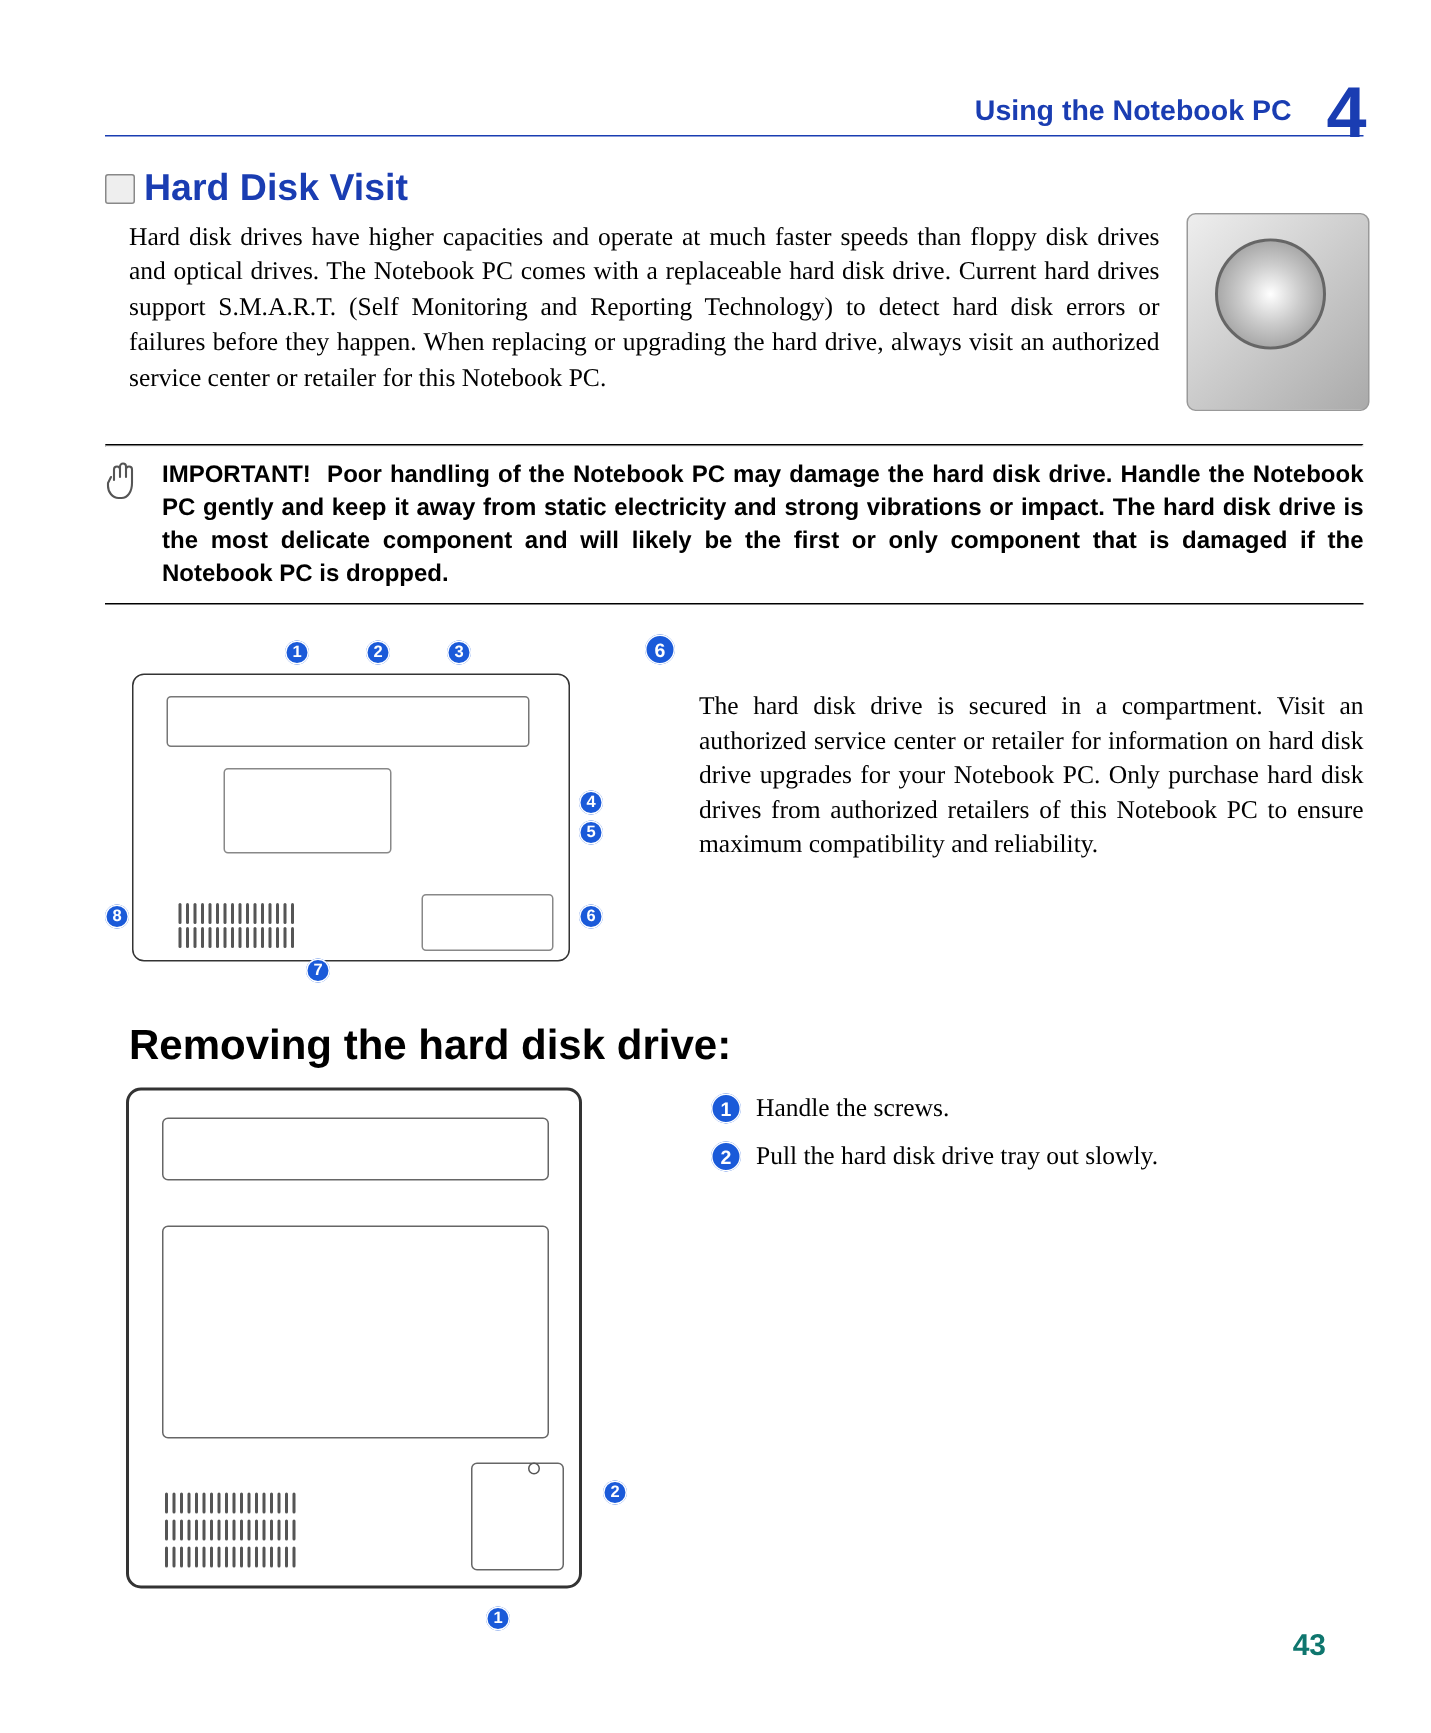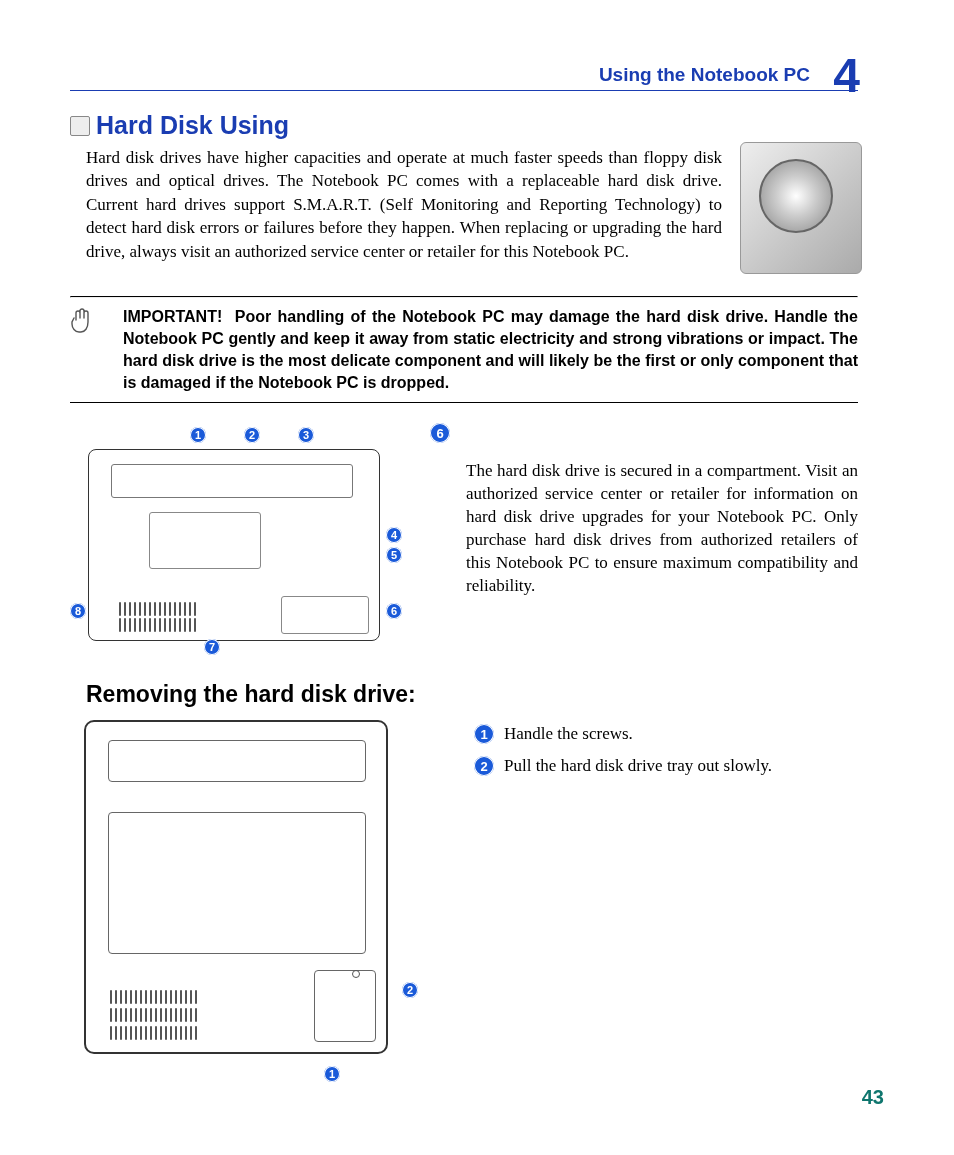--- a/index.html
+++ b/index.html
@@ -5,21 +5,21 @@
   body {
     margin: 0;
     font-family: "Times New Roman", Times, serif;
     background: #fff;
     color: #000;
   }
   .page {
     width: 954px;
     height: 1155px;
     box-sizing: border-box;
-    padding: 50px 96px 40px 70px;
+    padding: 50px 45px 40px 70px;
     position: relative;
   }
   .header-bar {
     position: relative;
     border-bottom: 1.5px solid #1a3db2;
     height: 40px;
     margin-bottom: 20px;
   }
   .header-title {
     position: absolute;
@@ -84,21 +84,21 @@
     top:16px; left:18px;
     width:70px; height:70px;
     border-radius:50%;
     background: radial-gradient(circle, #fff 0%, #ccc 40%, #888 100%);
     border:2px solid #666;
   }
   .important-rule { border-top: 1px solid #000; margin: 0; }
   .important-block {
     display: flex;
     align-items: flex-start;
-    gap: 29px;
+    gap: 14px;
     padding: 8px 0 8px 0;
     border-bottom: 1px solid #000;
     margin-bottom: 20px;
   }
   .hand-icon {
     width: 24px;
     height: 28px;
     flex: 0 0 auto;
     margin-top: 2px;
   }
@@ -156,21 +156,21 @@
   .sub-heading .callout { position: static; width: 20px; height: 20px; font-size: 13px; }
   .body-text {
     font-size: 17px;
     line-height: 1.35;
     text-align: justify;
     margin-left: 36px;
   }
   .sub-heading-black {
     font-family: Arial, Helvetica, sans-serif;
     font-weight: bold;
-    font-size: 23px;
+    font-size: 28px;
     color: #000;
     margin: 0 0 12px 16px;
   }
   .bottom-row { display: flex; gap: 50px; }
   .diagram-large {
     width: 340px;
     height: 360px;
     position: relative;
     flex: 0 0 auto;
     margin-left: 14px;
@@ -221,21 +221,21 @@
 
 <div class="page">
 
   <div class="header-bar">
     <span class="header-title">Using the Notebook PC</span>
     <span class="chapter-num">4</span>
   </div>
 
   <div class="section-title">
     <span class="hdd-icon"></span>
-    <span>Hard Disk Using</span>
+    <span>Hard Disk Visit</span>
   </div>
 
   <div class="intro-block">
     <div class="hdd-photo"></div>
     <p class="intro-text">Hard disk drives have higher capacities and operate at much faster speeds than floppy disk drives and optical drives. The Notebook PC comes with a replaceable hard disk drive. Current hard drives support S.M.A.R.T. (Self Monitoring and Reporting Technology) to detect hard disk errors or failures before they happen. When replacing or upgrading the hard drive, always visit an authorized service center or retailer for this Notebook PC.</p>
     <div style="clear:both"></div>
   </div>
 
   <hr class="important-rule">
   <div class="important-block">

